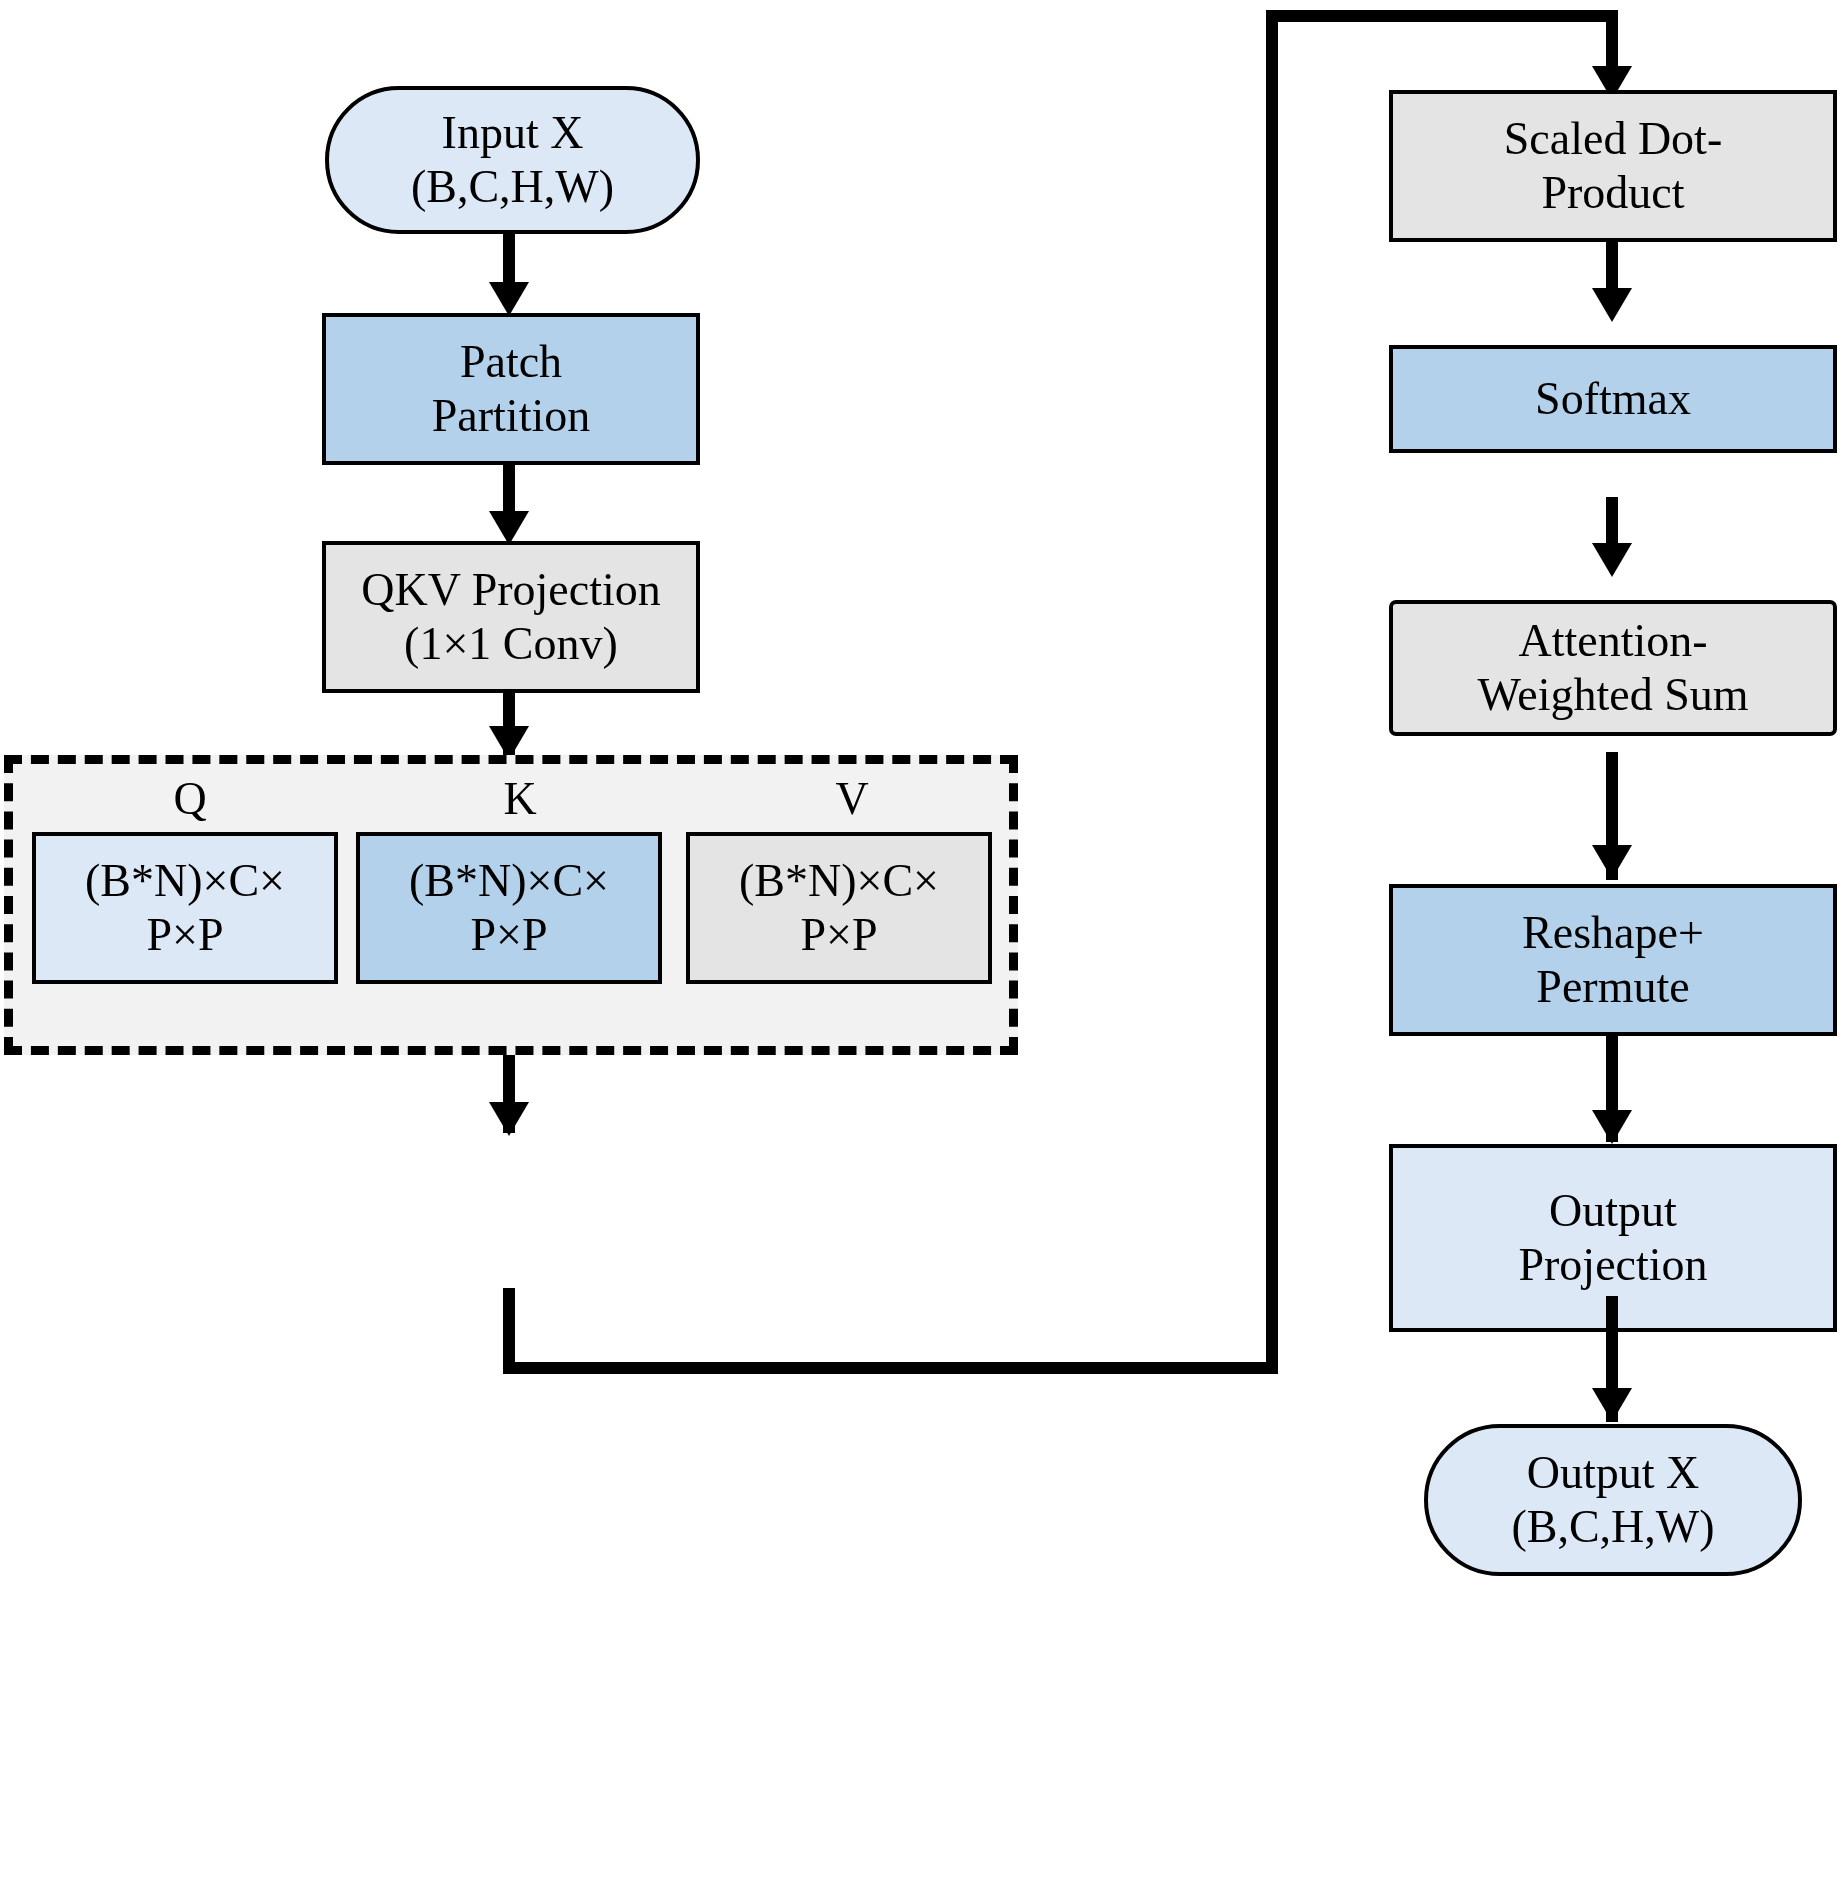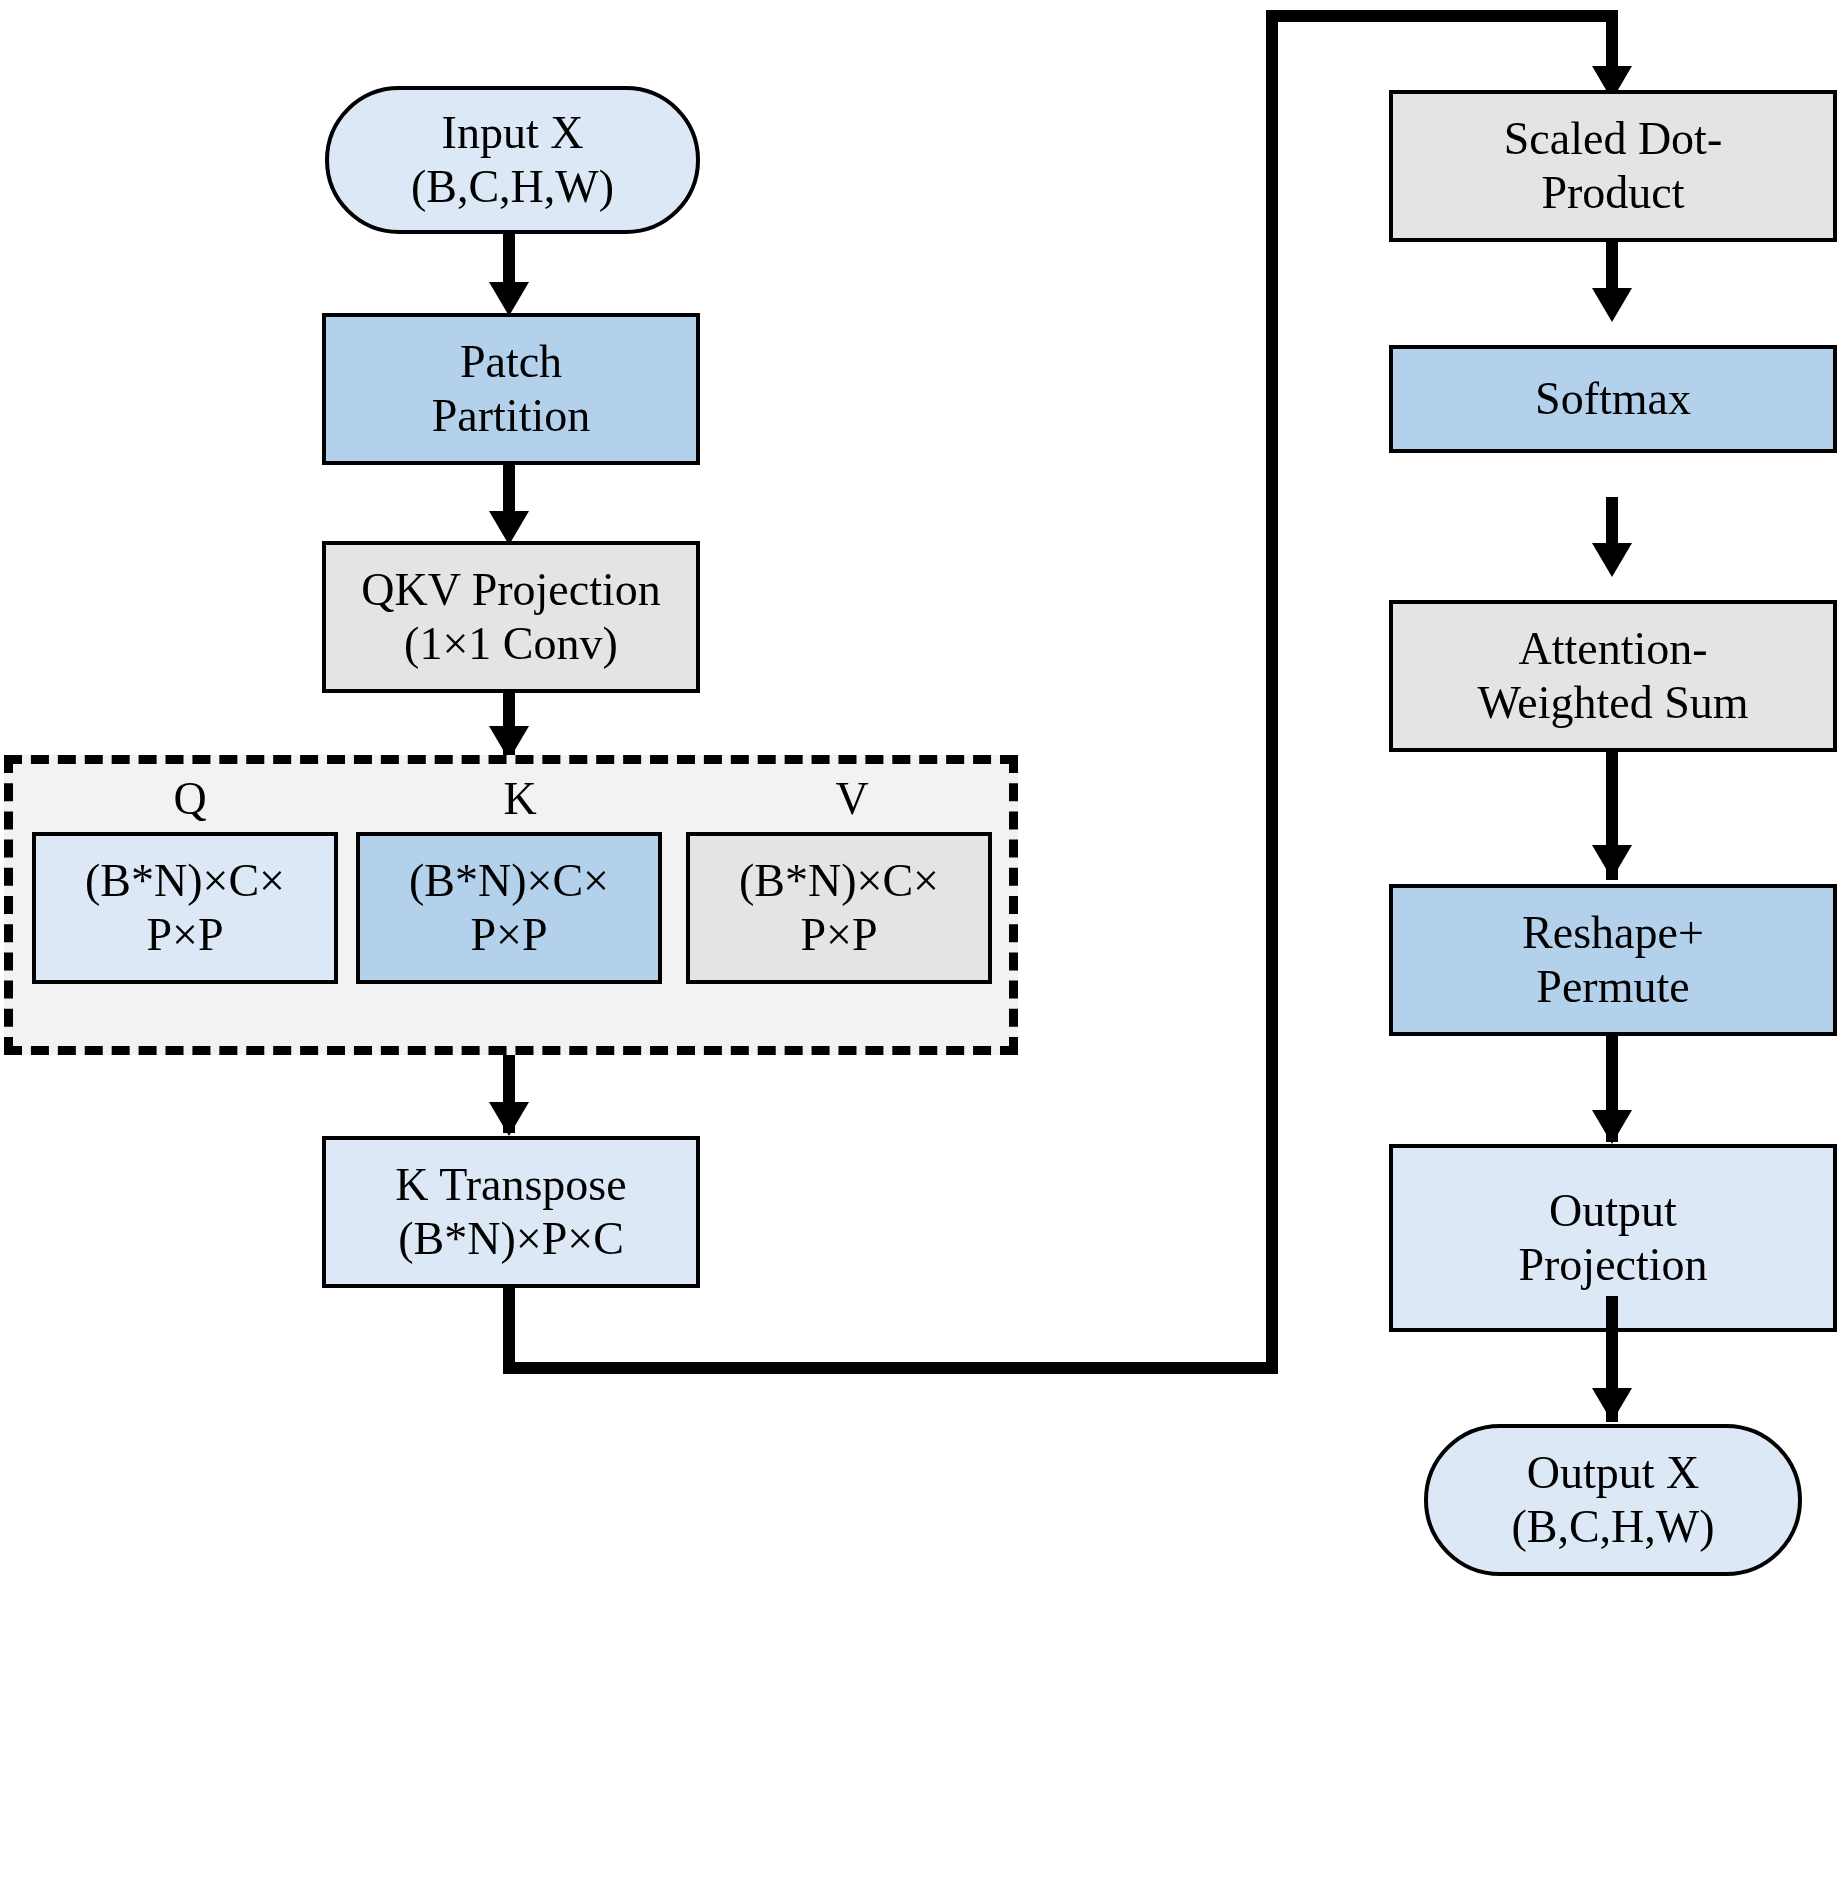--- a/index.html
+++ b/index.html
@@ -130,26 +130,20 @@
   <div class="node fill-gray" style="left:686px; top:832px; width:306px; height:152px;">
     <span class="lines">
       <span class="ln">(B*N)×C×</span>
       <span class="ln">P×P</span>
     </span>
   </div>
 
   <div class="vline" style="left:503px; top:1055px; width:12px; height:78px;"></div>
   <div class="arrowhead-down" style="left:489px; top:1102px;"></div>
 
-  <div class="node fill-lightblue" style="left:322px; top:1136px; width:378px; height:152px;">
-    <span class="lines">
-      <span class="ln">K Transpose</span>
-      <span class="ln">(B*N)×P×C</span>
-    </span>
-  </div>
 
   <div class="vline" style="left:503px; top:1288px; width:12px; height:86px;"></div>
   <div class="hline" style="left:503px; top:1362px; width:775px; height:12px;"></div>
   <div class="vline" style="left:1266px; top:10px; width:12px; height:1364px;"></div>
   <div class="hline" style="left:1266px; top:10px; width:352px; height:12px;"></div>
   <div class="vline" style="left:1606px; top:10px; width:12px; height:64px;"></div>
   <div class="arrowhead-down" style="left:1592px; top:66px;"></div>
 
   <div class="node fill-gray" style="left:1389px; top:90px; width:448px; height:152px;">
     <span class="lines">
@@ -163,21 +157,21 @@
 
   <div class="node fill-blue" style="left:1389px; top:345px; width:448px; height:108px;">
     <span class="lines">
       <span class="ln">Softmax</span>
     </span>
   </div>
 
   <div class="vline" style="left:1606px; top:497px; width:12px; height:58px;"></div>
   <div class="arrowhead-down" style="left:1592px; top:543px;"></div>
 
-  <div class="node fill-gray" style="left:1389px; top:600px; width:448px; height:152px;">
+  <div class="node fill-gray" style="left:1389px; top:600px; width:448px; height:136px;border-radius:7px;">
     <span class="lines">
       <span class="ln">Attention-</span>
       <span class="ln">Weighted Sum</span>
     </span>
   </div>
 
   <div class="vline" style="left:1606px; top:752px; width:12px; height:128px;"></div>
   <div class="arrowhead-down" style="left:1592px; top:845px;"></div>
 
   <div class="node fill-blue" style="left:1389px; top:884px; width:448px; height:152px;">

